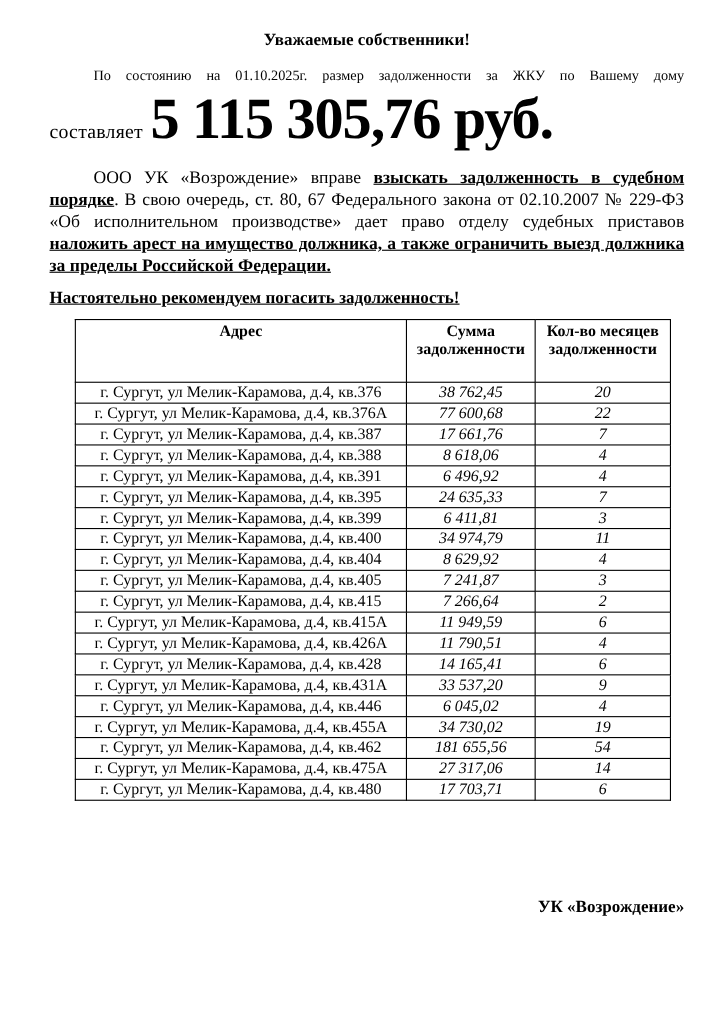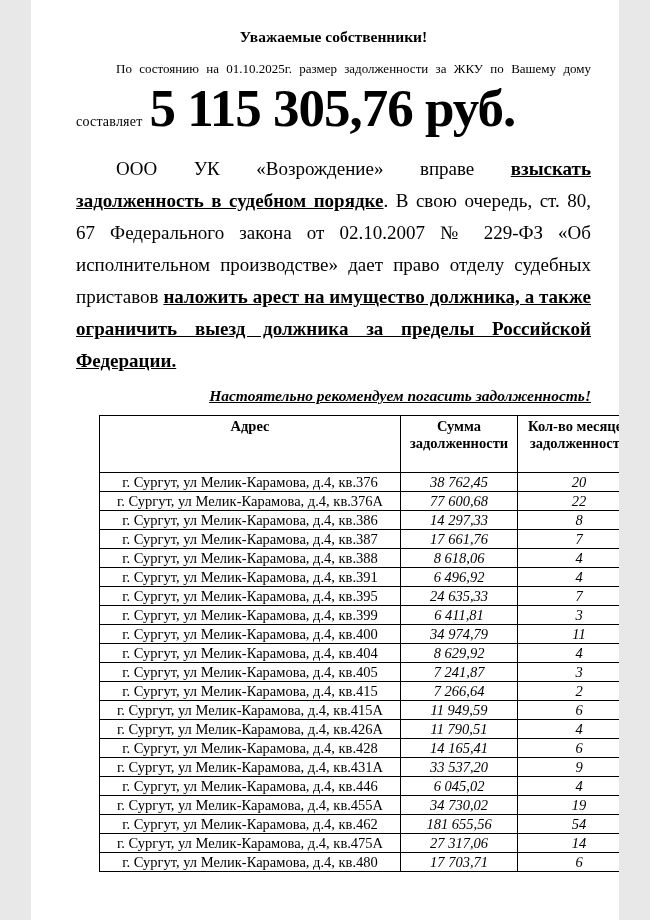--- a/index.html
+++ b/index.html
@@ -1,19 +1,19 @@
 <!DOCTYPE html>
 <html lang="ru"><head>
 <meta charset="utf-8">
 <style>
   * { box-sizing: border-box; }
   html, body { margin: 0; padding: 0; background: #e8e8e8; }
   .page {
     position: relative;
-    width: 588px;
+    width: 650px;
     height: 920px;
     margin: 0 auto;
     background: #ffffff;
     color: #000000;
     font-family: "Liberation Serif", "DejaVu Serif", serif;
     padding: 26px 28px 0 45px;
     overflow: hidden;
   }
   .doc-title {
     text-align: center;
@@ -29,46 +29,45 @@
     text-align: justify;
     text-align-last: justify;
     text-indent: 40px;
   }
   .amount-line {
     margin: 2px 0 0 0;
     line-height: 52px;
     white-space: nowrap;
   }
   .amount-prefix {
-    font-size: 14px;
+    font-size: 18px;
     letter-spacing: 0.2px;
   }
   .amount-value {
     font-size: 53px;
     font-weight: bold;
     letter-spacing: -1px;
     margin-left: 3px;
   }
   .legal {
     margin: 5px 0 0 0;
-    font-size: 19px;
-    line-height: 32px;
+    font-size: 16px;
+    line-height: 20px;
     text-align: justify;
     text-indent: 40px;
   }
   .bu {
     font-weight: bold;
     text-decoration: underline;
   }
   .reco {
     margin: 9px 0 0 0;
-    text-align: right;
+    text-align: left;
     font-size: 15.5px;
     line-height: 20px;
-    font-style: italic;
   }
   .debt-table {
     margin: 9px 0 0 23px;
     border-collapse: collapse;
     table-layout: fixed;
     width: 541px;
   }
   .debt-table th, .debt-table td {
     border: 1px solid #000;
     padding: 0;
@@ -142,25 +141,20 @@
           <td class="cell-num">38 762,45</td>
           <td class="cell-num">20</td>
         </tr>
 
         <tr>
           <td class="cell-addr">г. Сургут, ул Мелик-Карамова, д.4, кв.376А</td>
           <td class="cell-num">77 600,68</td>
           <td class="cell-num">22</td>
         </tr>
 
-        <tr>
-          <td class="cell-addr">г. Сургут, ул Мелик-Карамова, д.4, кв.386</td>
-          <td class="cell-num">14 297,33</td>
-          <td class="cell-num">8</td>
-        </tr>
 
         <tr>
           <td class="cell-addr">г. Сургут, ул Мелик-Карамова, д.4, кв.387</td>
           <td class="cell-num">17 661,76</td>
           <td class="cell-num">7</td>
         </tr>
 
         <tr>
           <td class="cell-addr">г. Сургут, ул Мелик-Карамова, д.4, кв.388</td>
           <td class="cell-num">8 618,06</td>

